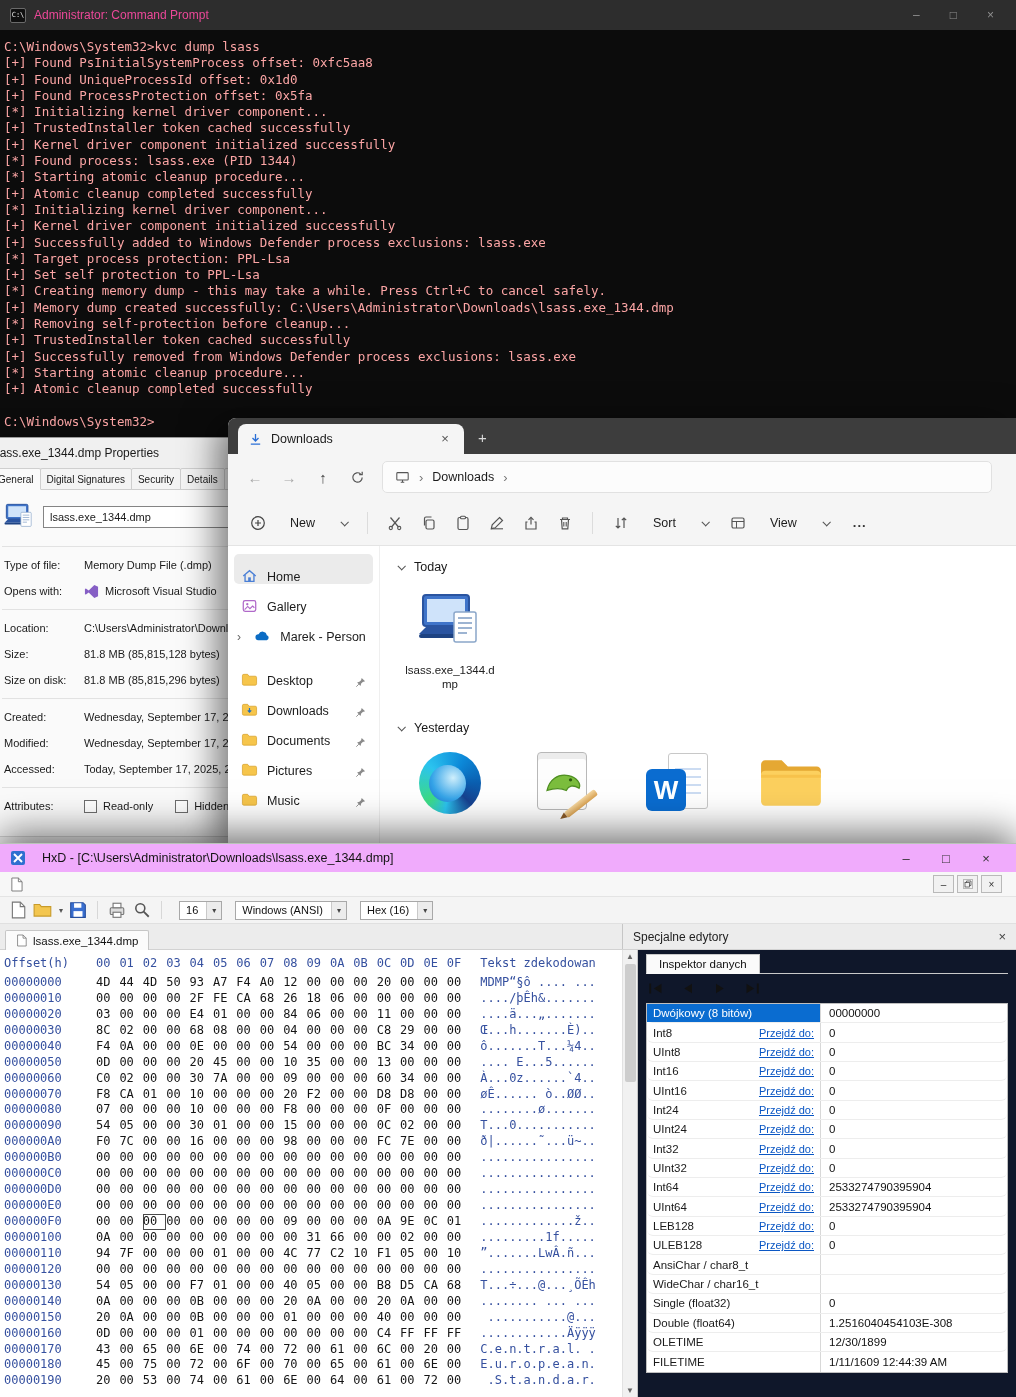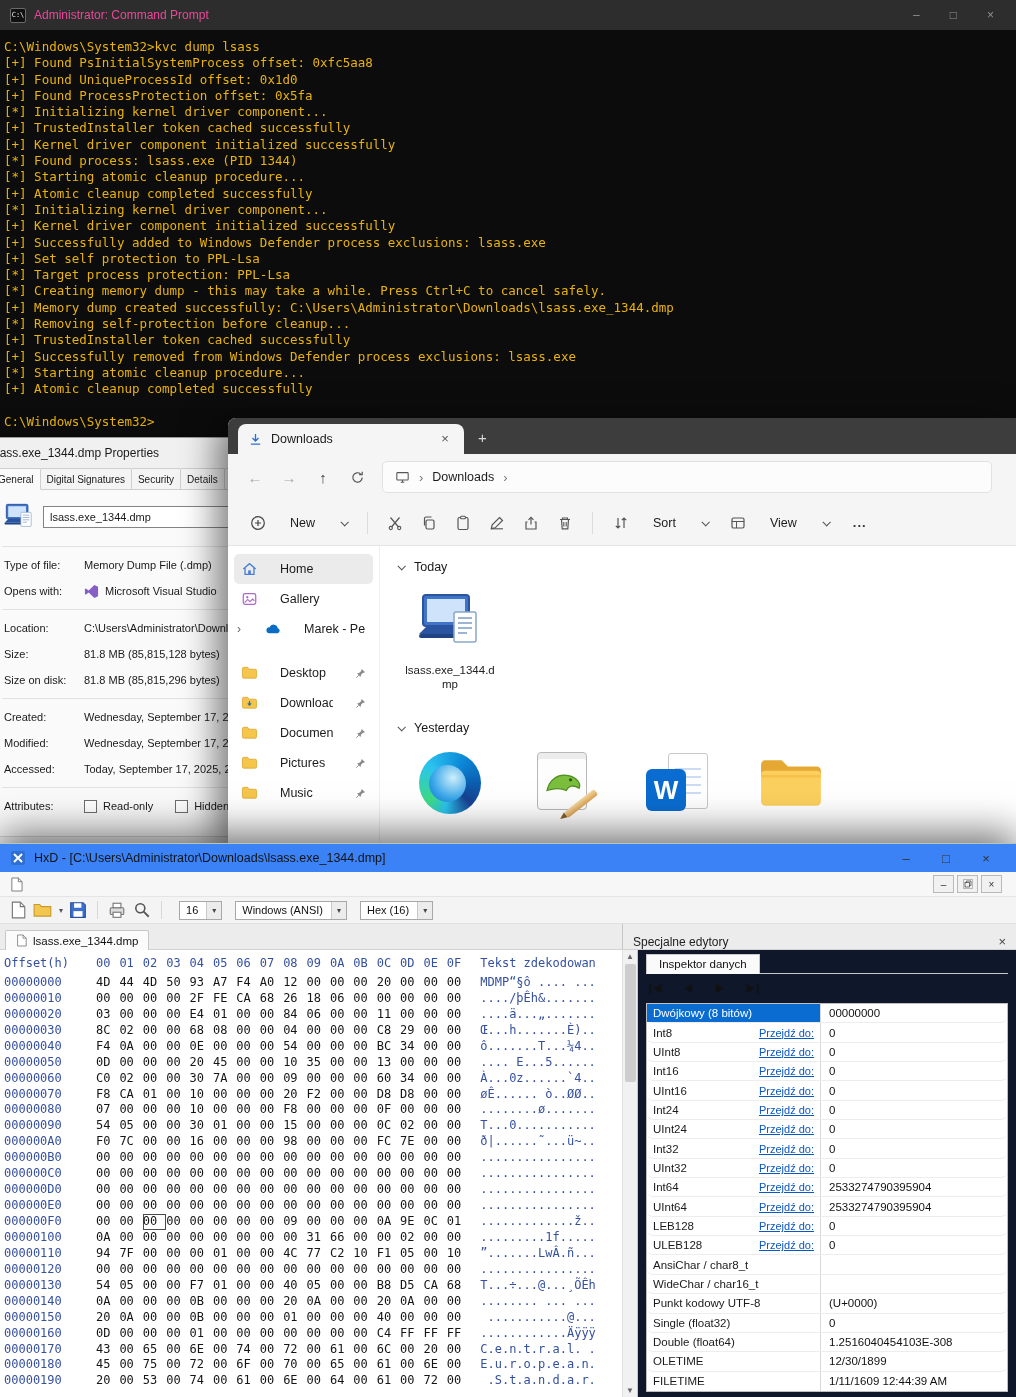--- a/index.html
+++ b/index.html
@@ -6,21 +6,21 @@
   html,body{width:1016px;height:1397px;}
   body{position:relative;overflow:hidden;background:#111;font-family:"Liberation Sans","DejaVu Sans",sans-serif;-webkit-font-smoothing:antialiased;}
   svg{display:block;width:100%;height:100%;}
 
   
   #cmd{position:absolute;left:0;top:0;width:1016px;height:855px;background:#0c0c0c;z-index:1;}
   .cmd-titlebar{height:30px;background:#2d2d2d;display:flex;align-items:center;gap:8px;padding:0 10px;}
   .cmd-icon{width:16px;height:15px;background:#101010;border:1px solid #6a6a6a;border-radius:2px;color:#e8e8e8;font-size:7px;display:flex;align-items:center;justify-content:center;font-family:"DejaVu Sans Mono",monospace;}
   .cmd-title{font-size:12px;color:#ec4899;}
   .cmd-ctrls{margin-left:auto;display:flex;gap:30px;padding-right:12px;color:#8f8f8f;font-size:12px;}
-  .cmd-body{padding:9px 6px 0 4px;font-family:"DejaVu Sans Mono",monospace;font-size:12.5px;line-height:16.3px;color:#eab308;}
+  .cmd-body{padding:9px 6px 0 4px;font-family:"DejaVu Sans Mono",monospace;font-size:12.5px;line-height:16.3px;color:#fca5a5;}
   .cmd-line{white-space:pre;min-height:16.3px;}
 
   
   #props{position:absolute;left:-18px;top:437px;width:398px;height:412px;z-index:2;background:#f0f0f0;border:1px solid #9a9a9a;box-shadow:0 10px 26px rgba(0,0,0,.5);color:#1a1a1a;}
   .p-title{height:30px;display:flex;align-items:center;padding-left:8px;font-size:12px;}
   .p-tabs{display:flex;align-items:flex-end;padding:0 8px;}
   .ptab{font-size:10px;padding:5px 6px 4px;border:1px solid #cfcfcf;background:#f4f4f4;border-radius:2px 2px 0 0;margin-right:-1px;white-space:nowrap;}
   .ptab.active{background:#fafafa;border-bottom-color:#fafafa;position:relative;z-index:2;}
   .p-page{margin:-1px 8px 8px;border:1px solid #d4d4d4;background:#fafafa;padding-top:10px;height:348px;}
   .p-namerow{display:flex;align-items:center;gap:9px;padding:2px 10px 9px 12px;}
@@ -54,21 +54,21 @@
   .xtoolbar{height:46px;background:#f5f5f5;border-bottom:1px solid #e4e4e4;display:flex;align-items:center;padding:0 12px;gap:2px;flex:none;color:#1b1b1b;}
   .xbtn{display:flex;align-items:center;gap:24px;padding:6px 10px;font-size:12.5px;border-radius:5px;}
   .xbicn{width:16px;height:16px;}
   .chevd{display:inline-block;width:6px;height:6px;border-right:1.4px solid #555;border-bottom:1.4px solid #555;transform:rotate(45deg) translateY(-1px);margin-left:2px;}
   .xicobtn{width:34px;height:32px;display:flex;align-items:center;justify-content:center;border-radius:5px;}
   .xicobtn .ic{width:16px;height:16px;}
   .xsep{width:1px;height:22px;background:#dcdcdc;margin:0 8px;}
   .xmore{padding:0 12px;font-weight:bold;color:#333;letter-spacing:1px;font-size:13px;}
   .xbody{flex:1;display:flex;background:#fff;min-height:0;}
   .xside{width:152px;flex:none;padding:8px 6px 0;border-right:1px solid #efefef;font-size:12.5px;}
-  .xitem{height:30px;border-radius:5px;display:flex;align-items:center;gap:22px;padding:0 7px;color:#1b1b1b;}
+  .xitem{height:30px;border-radius:5px;display:flex;align-items:flex-end;gap:9px;padding:0 7px;color:#1b1b1b;}
   .xitem.sel{background:#ebebeb;}
   .xexp{width:9px;color:#666;font-size:12px;margin-left:-4px;}
   .xicn{width:17px;height:16px;flex:none;}
   .xlbl{white-space:nowrap;overflow:hidden;}
   .xpin{margin-left:auto;width:11px;height:11px;opacity:.85;flex:none;}
   .xgap{height:14px;}
   .xmain{flex:1;padding:6px 0 0 16px;min-width:0;font-size:12.5px;}
   .xsect{display:flex;align-items:center;gap:10px;height:30px;color:#191919;}
   .xgrid{display:flex;gap:18px;padding:8px 0 22px 6px;}
   .xfile{width:96px;display:flex;flex-direction:column;align-items:center;gap:9px;font-size:11.5px;color:#222;text-align:center;}
@@ -83,42 +83,42 @@
   .npp-ch{position:absolute;left:8px;top:16px;width:46px;height:32px;}
   .npp-pencil{position:absolute;right:-3px;bottom:8px;width:38px;height:7px;background:linear-gradient(#f5d7a0,#daa353);transform:rotate(-38deg);border-radius:2px;}
   .npp-pencil::before{content:"";position:absolute;left:-7px;top:0;border-top:3.5px solid transparent;border-bottom:3.5px solid transparent;border-right:7px solid #8a5a28;}
   .wordic{position:absolute;inset:0;}
   .word-page{position:absolute;right:3px;top:2px;width:40px;height:56px;background:#fff;border:1px solid #c8c8c8;border-radius:3px;}
   .word-page::after{content:"";position:absolute;inset:8px 6px;background:repeating-linear-gradient(#fff 0 6px,#ccdcf2 6px 8px);}
   .word-sq{position:absolute;left:1px;bottom:4px;width:40px;height:42px;background:var(--accent,#1a5dbe);border-radius:6px;color:#fff;font-weight:bold;font-size:26px;display:flex;align-items:center;justify-content:center;}
 
   
   #hxd{position:absolute;left:0;top:843px;width:1016px;height:554px;z-index:4;background:#f0f0f0;display:flex;flex-direction:column;box-shadow:0 -10px 36px rgba(0,0,0,.55);border-top:1px solid #b9c4b9;}
-  .h-title{height:28px;background:#3b82f6;display:flex;align-items:center;gap:8px;padding:0 10px;font-size:12.5px;color:#141414;flex:none;}
+  .h-title{height:28px;background:#f0abfc;display:flex;align-items:center;gap:16px;padding:0 10px;font-size:12.5px;color:#141414;flex:none;}
   .h-icon{width:16px;height:16px;flex:none;}
   .h-ctrls{margin-left:auto;display:flex;}
   .h-ctrls span{width:40px;text-align:center;font-size:13px;color:#333;}
   .h-menu{height:25px;background:#f7f7f7;border-bottom:1px solid #e4e4e4;display:flex;align-items:center;padding:0 6px;font-size:12px;color:#1a1a1a;flex:none;}
   .h-docicon{width:13px;height:15px;margin:0 7px 0 4px;flex:none;}
   .h-menu .mi{padding:3px 8px;}
   .h-mdi{margin-left:auto;display:flex;gap:3px;padding-right:8px;}
   .h-mdi span{width:21px;height:18px;border:1px solid #b9b9b9;background:#f1f1f1;display:flex;align-items:center;justify-content:center;font-size:10px;color:#333;}
   .h-mdi .ric{width:10px;height:10px;}
   .h-toolbar{height:27px;background:#f4f4f4;border-bottom:1px solid #e0e0e0;display:flex;align-items:center;padding:0 8px;gap:5px;flex:none;}
   .h-ticon{width:20px;height:18px;display:flex;align-items:center;justify-content:center;}
   .h-tsep{width:1px;height:18px;background:#d7d7d7;margin:0 4px;}
   .tcaret{font-size:8px;color:#555;margin-left:1px;}
   .combo{height:19px;background:#fff;border:1px solid #a8a8a8;display:flex;align-items:center;font-size:11px;margin-left:8px;color:#111;}
   .combo .txt{padding:0 8px 0 6px;white-space:nowrap;}
   .combo .arr{width:15px;align-self:stretch;background:#ececec;border-left:1px solid #c9c9c9;display:flex;align-items:center;justify-content:center;font-size:8px;color:#444;}
   .h-tabrow{height:26px;background:#ececec;border-bottom:1px solid #d2d2d2;display:flex;align-items:stretch;flex:none;}
   .h-filetabs{width:622px;display:flex;align-items:flex-end;padding-left:5px;}
   .h-ftab{background:#fbfbfb;border:1px solid #c6c6c6;border-bottom:none;border-radius:2px 2px 0 0;padding:3px 10px;font-size:11.5px;display:flex;align-items:center;gap:6px;margin-bottom:-1px;color:#111;}
   .h-ftab .ic{width:11px;height:13px;}
-  .h-panelhdr{flex:1;display:flex;align-items:flex-end;padding:0 10px;font-size:12px;color:#222;border-left:1px solid #c6c6c6;}
+  .h-panelhdr{flex:1;display:flex;align-items:center;padding:0 10px;font-size:12px;color:#222;border-left:1px solid #c6c6c6;}
   .h-phx{margin-left:auto;color:#444;font-size:13px;}
   .h-content{flex:1;display:flex;min-height:0;}
   .h-hex{width:622px;flex:none;background:#fff;padding:6px 0 0 4px;font-family:"DejaVu Sans Mono",monospace;font-size:12px;overflow:hidden;}
   .hrow{display:flex;height:15.95px;line-height:15.9px;}
   .hhead{color:var(--hexoff,#35509f);margin-bottom:3px;}
   .hoff{width:92px;flex:none;color:var(--hexoff,#35509f);}
   .hb{width:23.4px;flex:none;color:#151515;}
   .hhead .hb{color:var(--hexoff,#35509f);}
   .hb.cur{box-shadow:inset 0 0 0 1px #4a4a4a;}
   .htext{margin-left:10px;white-space:pre;color:var(--hexoff,#35509f);}
@@ -159,22 +159,22 @@
       <div class="cmd-line">[+] Found ProcessProtection offset: 0x5fa</div>
       <div class="cmd-line">[*] Initializing kernel driver component...</div>
       <div class="cmd-line">[+] TrustedInstaller token cached successfully</div>
       <div class="cmd-line">[+] Kernel driver component initialized successfully</div>
       <div class="cmd-line">[*] Found process: lsass.exe (PID 1344)</div>
       <div class="cmd-line">[*] Starting atomic cleanup procedure...</div>
       <div class="cmd-line">[+] Atomic cleanup completed successfully</div>
       <div class="cmd-line">[*] Initializing kernel driver component...</div>
       <div class="cmd-line">[+] Kernel driver component initialized successfully</div>
       <div class="cmd-line">[+] Successfully added to Windows Defender process exclusions: lsass.exe</div>
+      <div class="cmd-line">[*] Target process protection: PPL-Lsa</div>
       <div class="cmd-line">[+] Set self protection to PPL-Lsa</div>
-      <div class="cmd-line">[*] Target process protection: PPL-Lsa</div>
       <div class="cmd-line">[*] Creating memory dump - this may take a while. Press Ctrl+C to cancel safely.</div>
       <div class="cmd-line">[+] Memory dump created successfully: C:\Users\Administrator\Downloads\lsass.exe_1344.dmp</div>
       <div class="cmd-line">[*] Removing self-protection before cleanup...</div>
       <div class="cmd-line">[+] TrustedInstaller token cached successfully</div>
       <div class="cmd-line">[+] Successfully removed from Windows Defender process exclusions: lsass.exe</div>
       <div class="cmd-line">[*] Starting atomic cleanup procedure...</div>
       <div class="cmd-line">[+] Atomic cleanup completed successfully</div>
       <div class="cmd-line"></div>
       <div class="cmd-line">C:\Windows\System32&gt;</div>
     </div>
@@ -1349,26 +1349,20 @@
             <div class="ival"></div>
           </div>
           <div class="irow">
             <div class="iname">
               <span>WideChar / char16_t</span>
             </div>
             <div class="ival"></div>
           </div>
           <div class="irow">
             <div class="iname">
-              <span>Punkt kodowy UTF-8</span>
-            </div>
-            <div class="ival">(U+0000)</div>
-          </div>
-          <div class="irow">
-            <div class="iname">
               <span>Single (float32)</span>
             </div>
             <div class="ival">0</div>
           </div>
           <div class="irow">
             <div class="iname">
               <span>Double (float64)</span>
             </div>
             <div class="ival">1.2516040454103E-308</div>
           </div>

